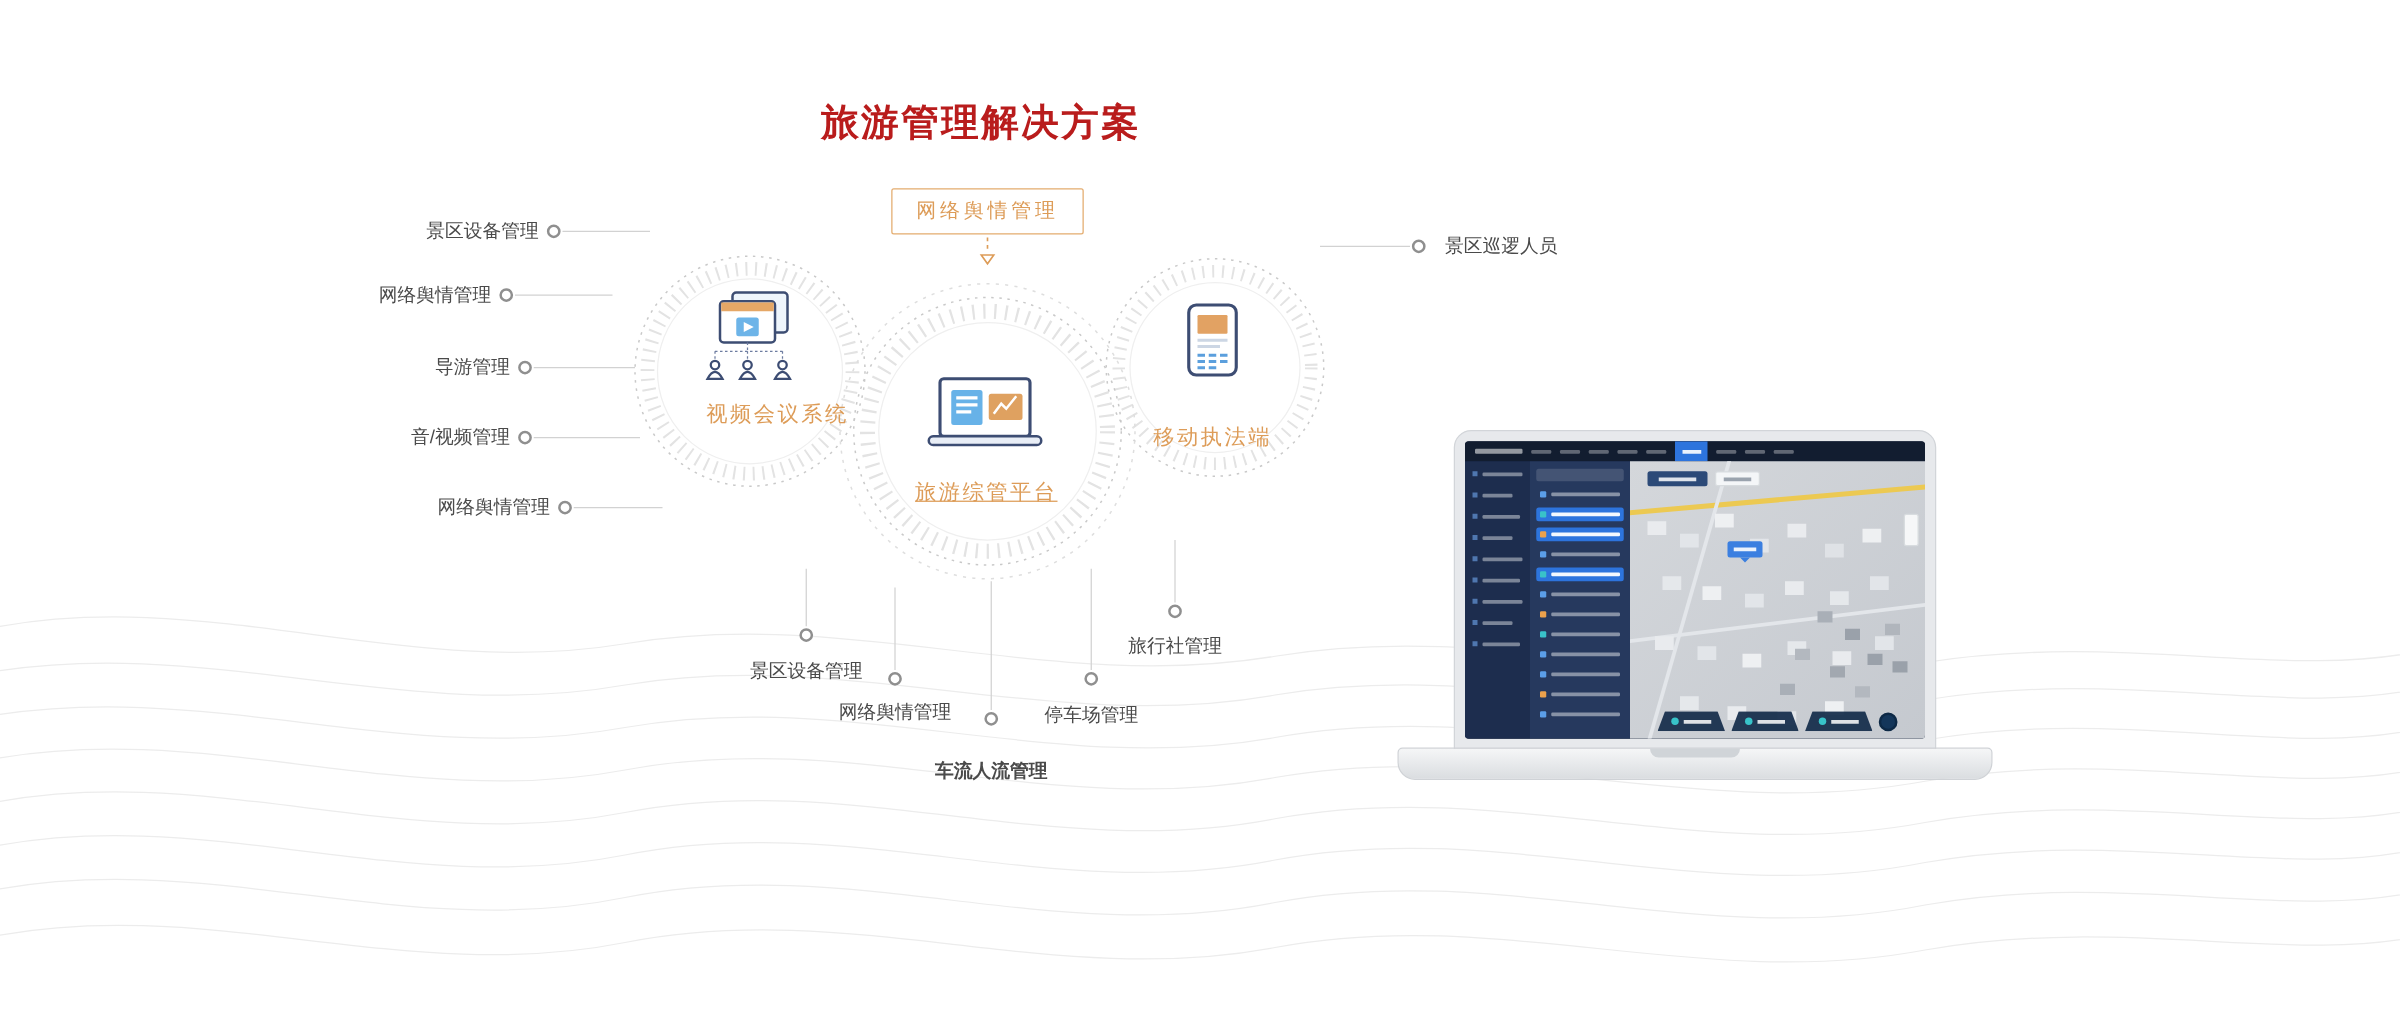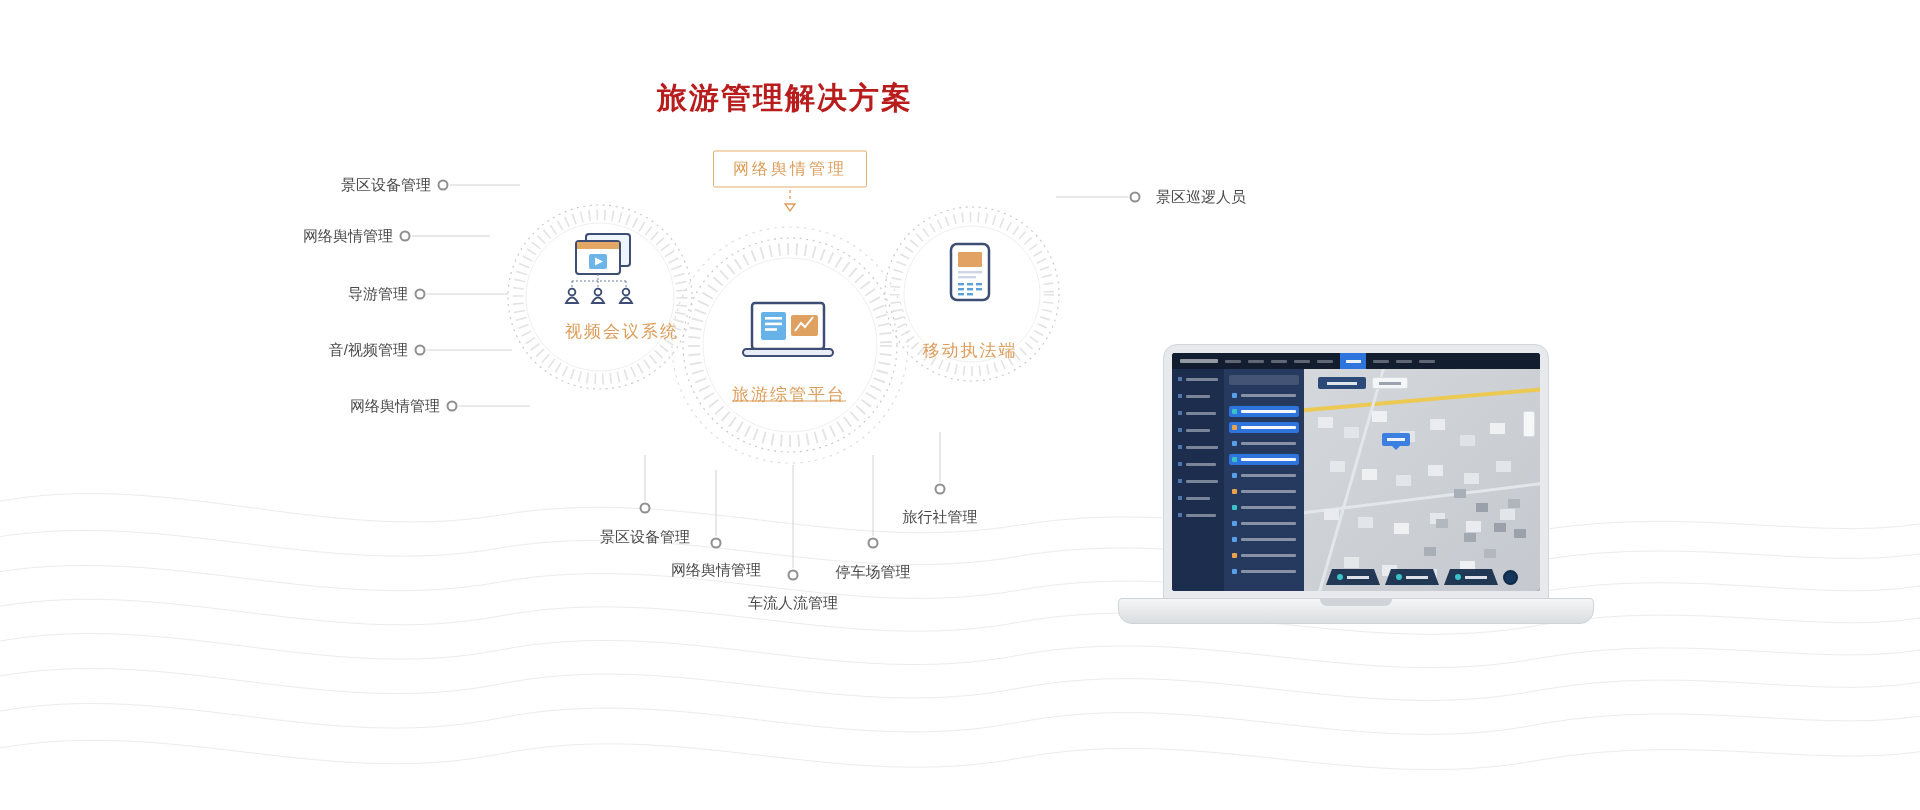--- a/index.html
+++ b/index.html
@@ -245,21 +245,21 @@
   <div class="lbl l" style="left:431px; top:185px;">景区设备管理</div>
   <div class="lbl l" style="left:393px; top:236px;">网络舆情管理</div>
   <div class="lbl l" style="left:408px; top:294px;">导游管理</div>
   <div class="lbl l" style="left:408px; top:350px;">音/视频管理</div>
   <div class="lbl l" style="left:440px; top:406px;">网络舆情管理</div>
 
   <div class="lbl r" style="left:1156px; top:197px;">景区巡逻人员</div>
 
   <div class="lbl b" style="left:645px; top:537px;">景区设备管理</div>
   <div class="lbl b" style="left:716px; top:570px;">网络舆情管理</div>
-  <div class="lbl b" style="left:793px; top:603px;">车流人流管理</div>
+  <div class="lbl b" style="left:793px; top:617px;font-weight:bold;">车流人流管理</div>
   <div class="lbl b" style="left:873px; top:572px;">停车场管理</div>
   <div class="lbl b" style="left:940px; top:517px;">旅行社管理</div>
 
   <div class="laptop">
     <div class="laptop-screen">
       <div class="dash">
         <div class="dash-top">
           <span class="dt-logo"></span>
           <span class="dt-item"></span>
           <span class="dt-item"></span>

